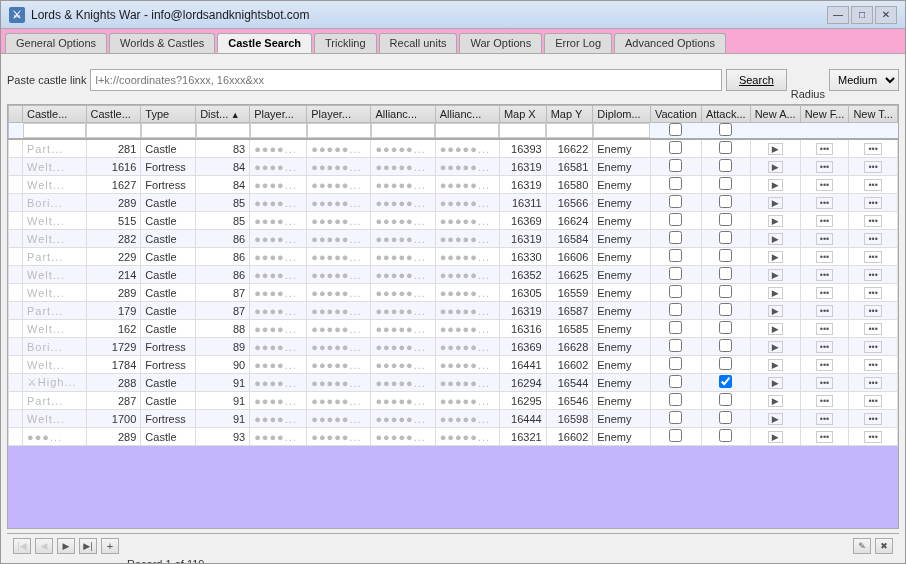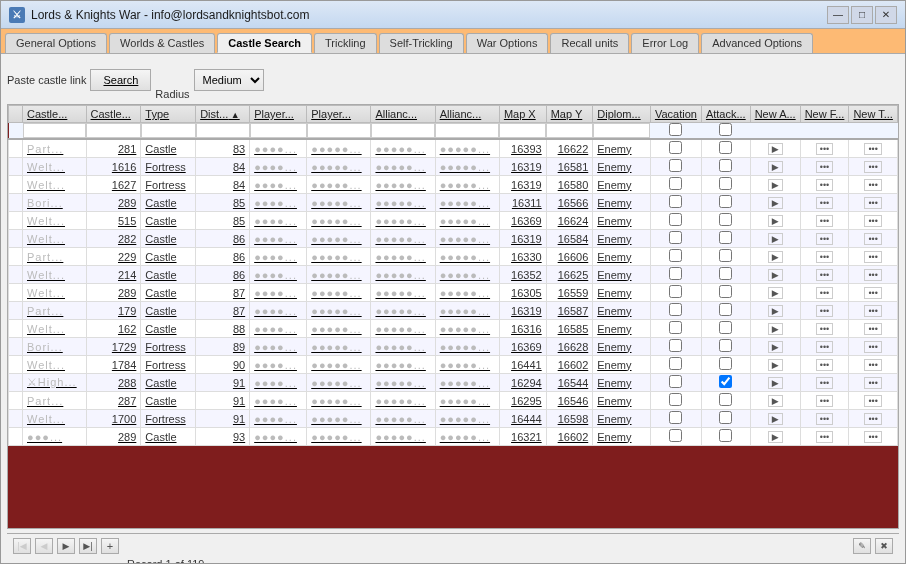--- a/index.html
+++ b/index.html
@@ -58,21 +58,21 @@
       display: flex;
       align-items: center;
       justify-content: center;
       font-size: 10px;
       cursor: pointer;
       color: #333;
     }
 
     .tabs-row {
       display: flex;
-      background: #fdba74;
+      background: #f9a8d4;
       border-bottom: 1px solid #aaa;
       padding-top: 4px;
       padding-left: 4px;
       flex-shrink: 0;
     }
     .tab {
       padding: 3px 10px;
       border: 1px solid #aaa;
       border-bottom: none;
       background: #ddd;
@@ -138,24 +138,23 @@
       background: linear-gradient(to bottom, #f5f5f5, #e8e8e8);
       padding: 0 4px;
       font-size: 11px;
       min-width: 70px;
     }
 
     .table-container {
       flex: 1;
       overflow: hidden;
       border: 1px solid #aaa;
-      background: #7f1d1d;
+      background: #c4b5fd;
       display: flex;
       flex-direction: column;
-      text-decoration: underline;
     }
     .table-scroll {
       overflow-y: auto;
       overflow-x: auto;
       flex: 1;
     }
     table {
       border-collapse: collapse;
       width: 100%;
       min-width: 860px;
@@ -296,31 +295,31 @@
       <button class="title-bar-btn">□</button>
       <button class="title-bar-btn close-btn">✕</button>
     </div>
   </div>
 
   <div class="tabs-row">
     <div class="tab">General Options</div>
     <div class="tab">Worlds &amp; Castles</div>
     <div class="tab active">Castle Search</div>
     <div class="tab">Trickling</div>
-    <div class="tab">Self-Trickling</div>
+    <div class="tab">Recall units</div>
     <div class="tab">War Options</div>
-    <div class="tab">Recall units</div>
     <div class="tab">Error Log</div>
     <div class="tab">Advanced Options</div>
   </div>
 
   <div class="content-area">
 
     <div class="search-bar">
       <span class="search-label">Paste castle link</span>
+      <input class="search-input" type="text" placeholder="l+k://coordinates?16xxx, 16xxx&amp;xx" style="">
       <button class="search-btn">Search</button>
       <span class="radius-label">Radius</span>
       <select class="radius-select">
         <option>Medium</option>
         <option>Small</option>
         <option>Large</option>
       </select>
     </div>
 
     <div class="table-container">

